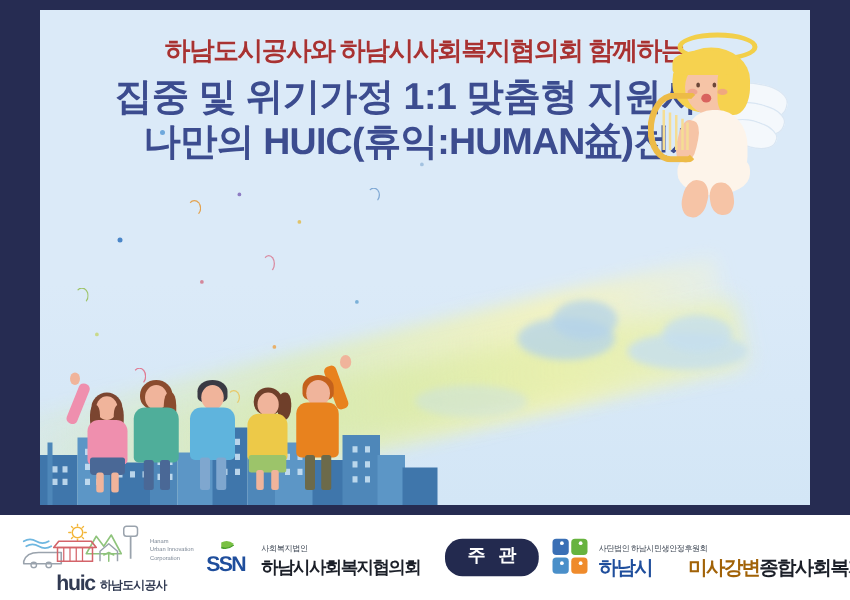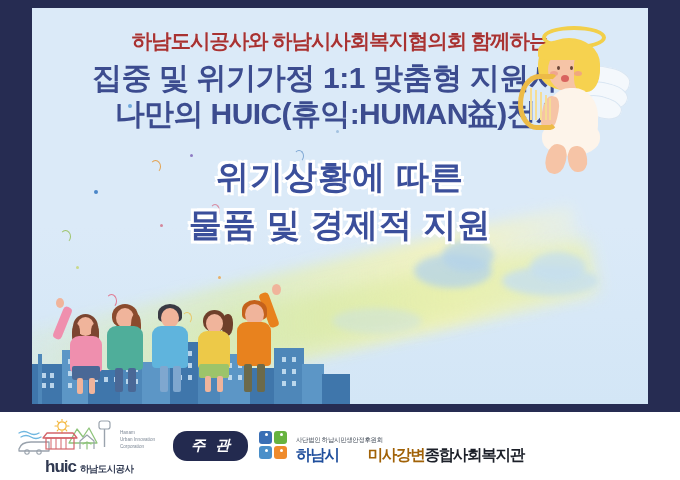--- a/index.html
+++ b/index.html
@@ -134,21 +134,21 @@
     position:absolute;right:-2px;top:12px;
     font-size:4.6px;color:#7d8896;line-height:1.5;letter-spacing:0;text-align:left;
   }
 
   .logo-ssn{flex:none;position:relative;margin-left:12px;display:flex;align-items:flex-end;gap:4px;}
   .ssn-mark{position:relative;width:40px;height:28px;}
   .ssn-right{position:relative;}
   .ssn-small{font-size:6.5px;color:#3a4350;letter-spacing:-0.3px;line-height:1;margin-bottom:3px;}
   .ssn-name{font-size:14px;font-weight:bold;color:#1b1f28;letter-spacing:-1.3px;line-height:1;white-space:nowrap;}
 
-  .badge2{margin-left:20px;font-style:italic;}
+  .badge2{margin-left:20px;}
 
   .logo-misa{flex:none;position:relative;margin-left:11px;display:flex;align-items:flex-end;gap:5px;}
   .misa-mark{position:relative;width:32px;height:32px;flex:none;}
   .puzzle{position:absolute;border-radius:3px;}
   .misa-small{font-size:6.4px;color:#3a4350;letter-spacing:-0.3px;line-height:1;margin-bottom:3px;}
   .misa-name{font-size:15.5px;font-weight:bold;letter-spacing:-1.3px;line-height:1;white-space:nowrap;}
   .misa-name .c1{color:#1f4e9c;}
   .misa-name .c2{color:#a16207;padding-left:29px;}
   .misa-name .c3{color:#1b1f28;}
 </style>
@@ -184,24 +184,20 @@
     <div class="ribbon" style="left:178px;top:196px;width:8px;height:12px;border-color:#d98aa0;"></div>
     <div class="ribbon" style="left:28px;top:222px;width:9px;height:11px;border-color:#9ec46a;"></div>
     <div class="ribbon" style="left:262px;top:142px;width:8px;height:10px;border-color:#7fa8d4;"></div>
     <div class="ribbon" style="left:74px;top:286px;width:9px;height:12px;border-color:#e07a92;"></div>
     <div class="ribbon" style="left:150px;top:304px;width:8px;height:10px;border-color:#e8c86a;"></div>
 
     <div class="headings">
       <div class="line-sub">하남도시공사와 하남시사회복지협의회 함께하는</div>
       <div class="line-title t1">집중 및 위기가정 1:1 맞춤형 지원사업</div>
       <div class="line-title t2">나만의 HUIC(휴익:HUMAN益)천사</div>
-      <div class="headline">
-        <span class="h1">위기상황에 따른</span>
-        <span class="h2">물품 및 경제적 지원</span>
-      </div>
     </div>
 
     <div class="skyline">
       <div class="bld dk" style="left:0px;width:30px;height:40px;"></div>
       <div class="bld" style="left:6px;width:4px;height:50px;"></div>
       <div class="bld lt" style="left:30px;width:26px;height:54px;"></div>
       <div class="bld dk" style="left:56px;width:34px;height:34px;"></div>
       <div class="bld" style="left:88px;width:22px;height:58px;"></div>
       <div class="bld lt" style="left:110px;width:30px;height:42px;"></div>
       <div class="bld dk" style="left:138px;width:28px;height:62px;"></div>
@@ -385,20 +381,33 @@
         <div>Hanam</div>
         <div>Urban Innovation</div>
         <div>Corporation</div>
       </div>
       <div class="huic-wordmark">
         <span class="huic-h">huic</span>
         <span class="huic-k">하남도시공사</span>
       </div>
     </div>
 
+    <div class="logo-ssn">
+      <div class="ssn-mark">
+        <svg viewBox="0 0 40 28" style="position:absolute;left:0;top:0;width:40px;height:28px;">
+          <path d="M12 2 q5 -3 10 1 q-4 5 -10 3 Z" fill="#7ac143"></path>
+          <path d="M12 6 q5 2 10 -2" fill="none" stroke="#4aa02c" stroke-width="1.1"></path>
+          <text x="0" y="25" font-family="Liberation Sans, sans-serif" font-size="17" font-weight="bold" fill="#1f4e9c" letter-spacing="-1.3">SSN</text>
+        </svg>
+      </div>
+      <div class="ssn-right">
+        <div class="ssn-small">사회복지법인</div>
+        <div class="ssn-name">하남시사회복지협의회</div>
+      </div>
+    </div>
 
     <div class="badge badge2">주 관</div>
 
     <div class="logo-misa">
       <div class="misa-mark">
         <div class="puzzle" style="left:0px;top:1px;width:13px;height:13px;background:#3a6fb5;"></div>
         <div class="puzzle" style="left:15px;top:1px;width:13px;height:13px;background:#67b33f;"></div>
         <div class="puzzle" style="left:0px;top:16px;width:13px;height:13px;background:#4a8fc9;"></div>
         <div class="puzzle" style="left:15px;top:16px;width:13px;height:13px;background:#ef8b2c;"></div>
         <div style="position:absolute;left:6px;top:3px;width:3px;height:3px;background:#fff;border-radius:50%;"></div>

